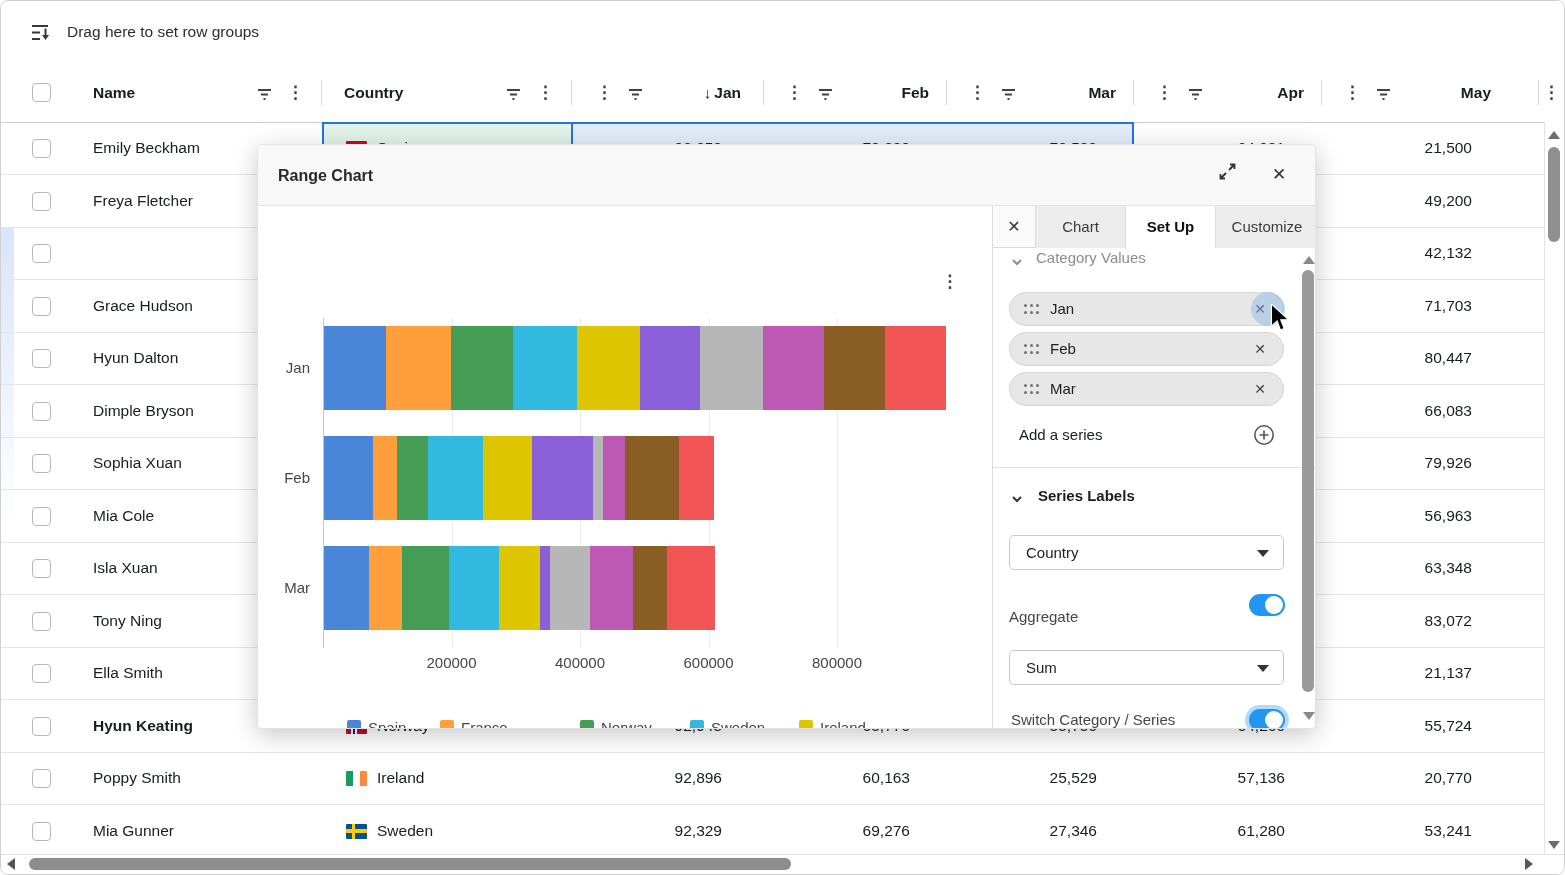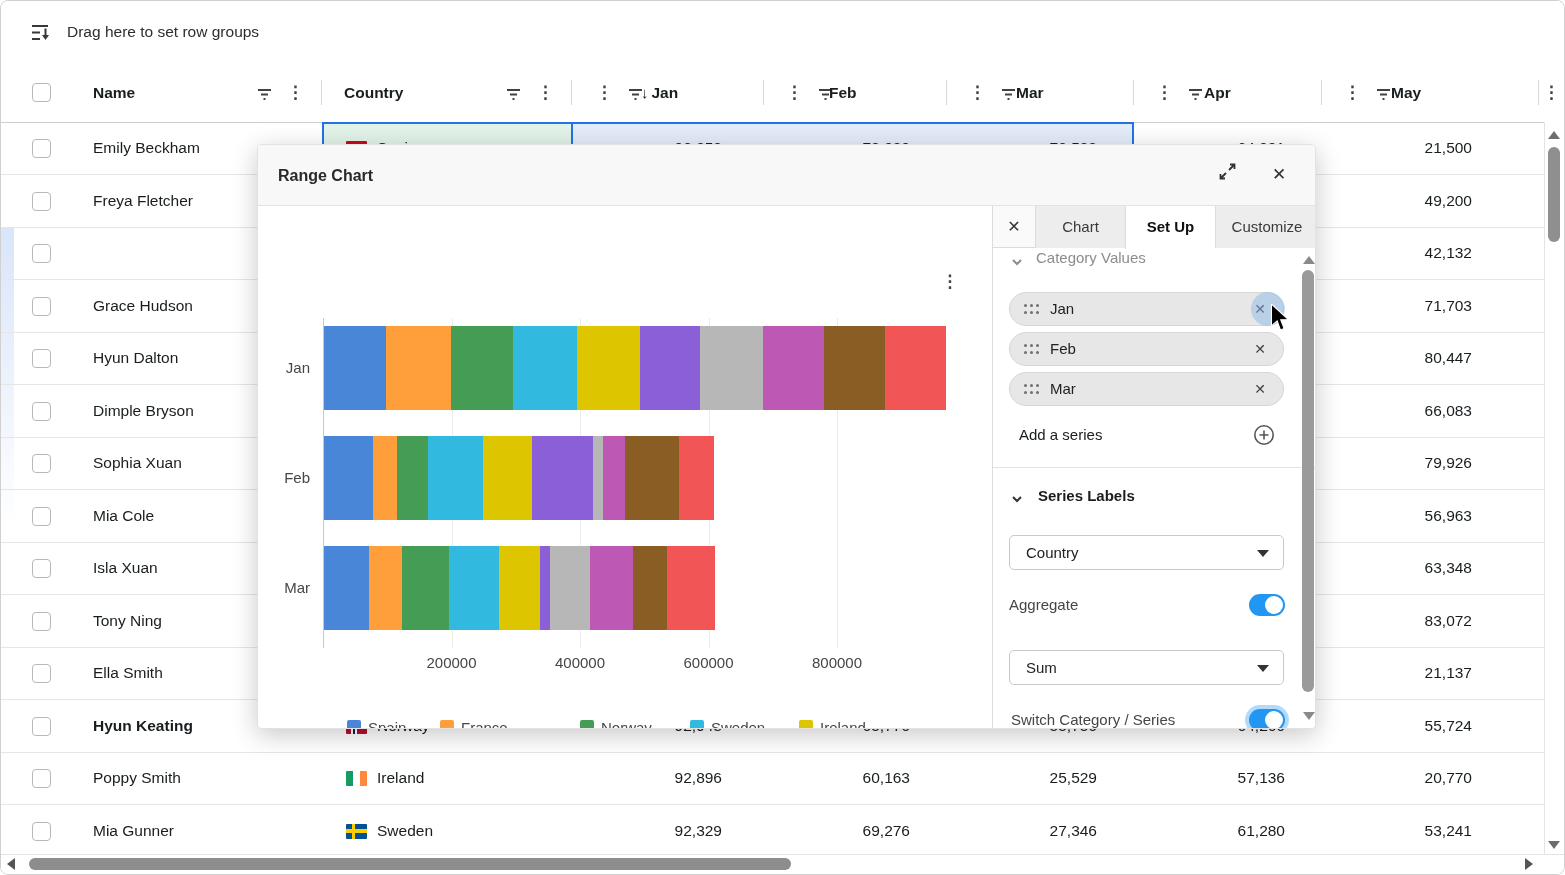--- a/index.html
+++ b/index.html
@@ -8,21 +8,21 @@
     font-family:"Liberation Sans",sans-serif;color:#181d1f;
     border:1px solid #d0d0d0;border-radius:8px;overflow:hidden;background:#fff;
   }
   
   .toolbar{position:absolute;left:0;top:0;width:100%;height:62px;border-bottom:1px solid #dcdcdc;background:#fff;}
   .toolbar .rg-icon{position:absolute;left:30px;top:22px;}
   .toolbar .hint{position:absolute;left:66px;top:0;line-height:62px;font-size:15.5px;color:#2d2d2d;}
   
   .ghead{position:absolute;left:0;top:62px;width:100%;height:59px;border-bottom:1px solid #cfcfcf;background:#fff;font-weight:600;font-size:15.5px;}
   .ghead .lbl{position:absolute;top:0;line-height:59px;}
-  .ghead .lbl-r{position:absolute;top:0;line-height:59px;text-align:left;}
+  .ghead .lbl-r{position:absolute;top:0;line-height:59px;text-align:right;}
   .hsep{position:absolute;top:17px;width:1px;height:25px;background:#d9d9d9;}
   .kebab{position:absolute;top:0;line-height:59px;font-size:17px;color:#424242;font-weight:700;width:10px;text-align:center;}
   .funnel{position:absolute;top:24px;}
   .sortarrow{font-weight:400;font-size:15px;margin-right:3px;}
   .cbx{position:absolute;width:19px;height:19px;border:1.5px solid #b8b8b8;border-radius:4px;background:#fff;box-sizing:border-box;}
   
   #rows{position:absolute;left:0;top:121px;width:1544px;height:735px;overflow:hidden;}
   .row{position:absolute;left:0;width:100%;height:53px;border-bottom:1px solid #e6e6e6;box-sizing:border-box;font-size:15.5px;}
   .row .cell{position:absolute;top:0;line-height:52px;white-space:nowrap;}
   .row .val{position:absolute;top:0;line-height:52px;text-align:right;}
@@ -472,21 +472,21 @@
           <svg width="12" height="12">
               <polyline points="2,4 6,8 10,4" stroke="#333" stroke-width="2" fill="none"></polyline>
             </svg></span>
         <span class="sect-head" style="top:239px;font-weight:700;color:#1c1c1c;left:45px;">Series Labels</span>
 
         <div class="selectbox" style="top:287px;">
           <span class="sval">Country</span>
           <span class="schev"></span>
         </div>
 
-        <span class="plabel-row" style="top:348px;">Aggregate</span>
+        <span class="plabel-row" style="top:360px;">Aggregate</span>
         <div class="toggle" style="left:256px;top:346px;">
             <div class="knob"></div>
           </div>
 
         <div class="selectbox" style="top:402px;">
           <span class="sval">Sum</span>
           <span class="schev"></span>
         </div>
 
         <span class="plabel-row" style="left:18px;top:463px;">Switch Category / Series</span>

